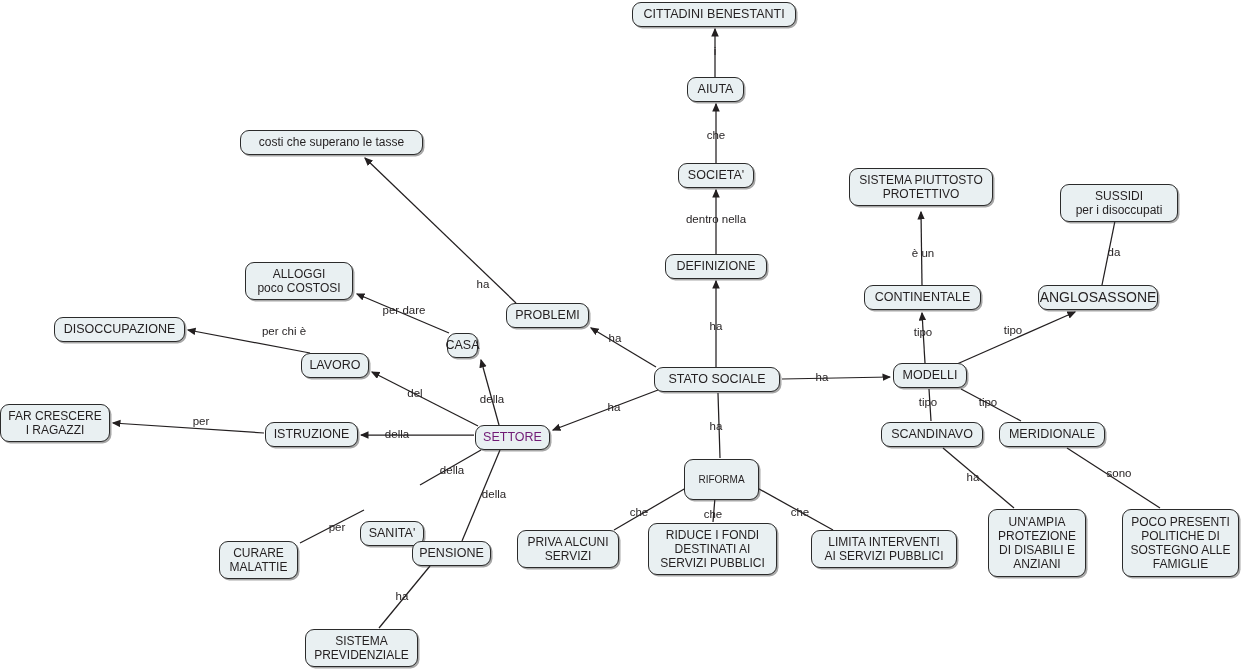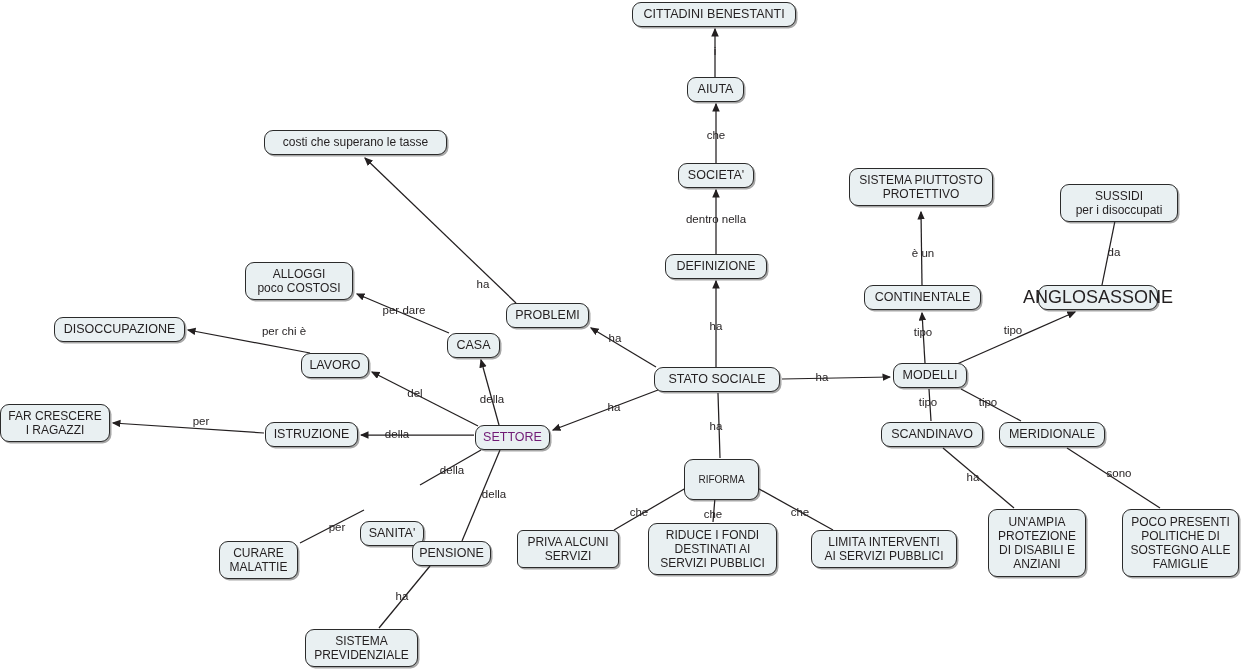--- a/index.html
+++ b/index.html
@@ -93,50 +93,50 @@
         <line x1="943" y1="448" x2="1014" y2="508" stroke="#231f20" stroke-width="1.25"></line>
         <line x1="1067" y1="448" x2="1160" y2="508" stroke="#231f20" stroke-width="1.25"></line>
       </g>
   </svg>
   <div id="node-layer">
       <div class="node" style="left: 632px; top: 2px; width: 164px; height: 25px; font-size: 12.5px; background: rgb(233, 240, 242); border-color: rgb(43, 43, 43); color: rgb(35, 31, 32);">CITTADINI BENESTANTI</div>
       <div class="node" style="left: 687px; top: 77px; width: 57px; height: 25px; font-size: 12.5px; background: rgb(233, 240, 242); border-color: rgb(43, 43, 43); color: rgb(35, 31, 32);">AIUTA</div>
       <div class="node" style="left: 678px; top: 163px; width: 76px; height: 25px; font-size: 12.5px; background: rgb(233, 240, 242); border-color: rgb(43, 43, 43); color: rgb(35, 31, 32);">SOCIETA'</div>
       <div class="node" style="left: 665px; top: 254px; width: 102px; height: 25px; font-size: 12.5px; background: rgb(233, 240, 242); border-color: rgb(43, 43, 43); color: rgb(35, 31, 32);">DEFINIZIONE</div>
       <div class="node" style="left: 654px; top: 367px; width: 126px; height: 25px; font-size: 12.5px; background: rgb(233, 240, 242); border-color: rgb(43, 43, 43); color: rgb(35, 31, 32);">STATO SOCIALE</div>
-      <div class="node" style="left: 264px; top: 130px; width: 183px; height: 25px; font-size: 12px; background: rgb(233, 240, 242); border-color: rgb(43, 43, 43); color: rgb(35, 31, 32);">costi che superano le tasse</div>
+      <div class="node" style="left: 240px; top: 130px; width: 183px; height: 25px; font-size: 12px; background: rgb(233, 240, 242); border-color: rgb(43, 43, 43); color: rgb(35, 31, 32);">costi che superano le tasse</div>
       <div class="node" style="left: 506px; top: 303px; width: 83px; height: 25px; font-size: 12.5px; background: rgb(233, 240, 242); border-color: rgb(43, 43, 43); color: rgb(35, 31, 32);">PROBLEMI</div>
-      <div class="node" style="left: 447px; top: 333px; width: 53px; height: 25px; font-size: 12.5px; background: rgb(233, 240, 242); border-color: rgb(43, 43, 43); color: rgb(35, 31, 32);">CASA</div>
+      <div class="node" style="left: 447px; top: 333px; width: 31px; height: 25px; font-size: 12.5px; background: rgb(233, 240, 242); border-color: rgb(43, 43, 43); color: rgb(35, 31, 32);">CASA</div>
       <div class="node" style="left: 245px; top: 262px; width: 108px; height: 38px; font-size: 12px; background: rgb(233, 240, 242); border-color: rgb(43, 43, 43); color: rgb(35, 31, 32);">ALLOGGI
 poco COSTOSI</div>
       <div class="node" style="left: 54px; top: 317px; width: 131px; height: 25px; font-size: 12.5px; background: rgb(233, 240, 242); border-color: rgb(43, 43, 43); color: rgb(35, 31, 32);">DISOCCUPAZIONE</div>
       <div class="node" style="left: 301px; top: 353px; width: 68px; height: 25px; font-size: 12.5px; background: rgb(233, 240, 242); border-color: rgb(43, 43, 43); color: rgb(35, 31, 32);">LAVORO</div>
       <div class="node" style="left: 0px; top: 404px; width: 110px; height: 38px; font-size: 12px; background: rgb(233, 240, 242); border-color: rgb(43, 43, 43); color: rgb(35, 31, 32);">FAR CRESCERE
 I RAGAZZI</div>
       <div class="node" style="left: 265px; top: 422px; width: 93px; height: 25px; font-size: 12.5px; background: rgb(233, 240, 242); border-color: rgb(43, 43, 43); color: rgb(35, 31, 32);">ISTRUZIONE</div>
       <div class="node" style="left: 475px; top: 425px; width: 75px; height: 25px; font-size: 12.5px; background: rgb(233, 240, 242); border-color: rgb(43, 43, 43); color: #701a75;">SETTORE</div>
       <div class="node" style="left: 360px; top: 485px; width: 64px; height: 25px; font-size: 12.5px; background: rgb(233, 240, 242); border-color: rgb(43, 43, 43); color: rgb(35, 31, 32); margin-top: 36px;">SANITA'</div>
       <div class="node" style="left: 219px; top: 541px; width: 79px; height: 38px; font-size: 12px; background: rgb(233, 240, 242); border-color: rgb(43, 43, 43); color: rgb(35, 31, 32);">CURARE
 MALATTIE</div>
       <div class="node" style="left: 412px; top: 541px; width: 79px; height: 25px; font-size: 12.5px; background: rgb(233, 240, 242); border-color: rgb(43, 43, 43); color: rgb(35, 31, 32);">PENSIONE</div>
       <div class="node" style="left: 305px; top: 629px; width: 113px; height: 38px; font-size: 12px; background: rgb(233, 240, 242); border-color: rgb(43, 43, 43); color: rgb(35, 31, 32);">SISTEMA
 PREVIDENZIALE</div>
       <div class="node" style="left: 684px; top: 459px; width: 75px; height: 41px; font-size: 10px; background: rgb(233, 240, 242); border-color: rgb(43, 43, 43); color: rgb(35, 31, 32);">RIFORMA</div>
-      <div class="node" style="left: 517px; top: 530px; width: 102px; height: 38px; font-size: 12px; background: rgb(233, 240, 242); border-color: rgb(43, 43, 43); color: rgb(35, 31, 32); border-radius: 6px;">PRIVA ALCUNI
+      <div class="node" style="left: 517px; top: 530px; width: 102px; height: 38px; font-size: 12px; background: rgb(233, 240, 242); border-color: rgb(43, 43, 43); color: rgb(35, 31, 32);">PRIVA ALCUNI
 SERVIZI</div>
       <div class="node" style="left: 648px; top: 523px; width: 129px; height: 52px; font-size: 12px; background: rgb(233, 240, 242); border-color: rgb(43, 43, 43); color: rgb(35, 31, 32);">RIDUCE I FONDI
 DESTINATI AI
 SERVIZI PUBBLICI</div>
       <div class="node" style="left: 811px; top: 530px; width: 146px; height: 38px; font-size: 12px; background: rgb(233, 240, 242); border-color: rgb(43, 43, 43); color: rgb(35, 31, 32);">LIMITA INTERVENTI
 AI SERVIZI PUBBLICI</div>
       <div class="node" style="left: 893px; top: 363px; width: 74px; height: 25px; font-size: 12.5px; background: rgb(233, 240, 242); border-color: rgb(43, 43, 43); color: rgb(35, 31, 32);">MODELLI</div>
       <div class="node" style="left: 864px; top: 285px; width: 117px; height: 25px; font-size: 12.5px; background: rgb(233, 240, 242); border-color: rgb(43, 43, 43); color: rgb(35, 31, 32);">CONTINENTALE</div>
       <div class="node" style="left: 849px; top: 168px; width: 144px; height: 38px; font-size: 12px; background: rgb(233, 240, 242); border-color: rgb(43, 43, 43); color: rgb(35, 31, 32);">SISTEMA PIUTTOSTO
 PROTETTIVO</div>
-      <div class="node" style="left: 1038px; top: 285px; width: 120px; height: 25px; font-size: 18px; background: rgb(233, 240, 242); border-color: rgb(43, 43, 43); color: rgb(35, 31, 32);">ANGLOSASSONE</div>
+      <div class="node" style="left: 1038px; top: 285px; width: 120px; height: 25px; font-size: 14px; background: rgb(233, 240, 242); border-color: rgb(43, 43, 43); color: rgb(35, 31, 32);">ANGLOSASSONE</div>
       <div class="node" style="left: 1060px; top: 184px; width: 118px; height: 38px; font-size: 12px; background: rgb(233, 240, 242); border-color: rgb(43, 43, 43); color: rgb(35, 31, 32);">SUSSIDI
 per i disoccupati</div>
       <div class="node" style="left: 881px; top: 422px; width: 102px; height: 25px; font-size: 12.5px; background: rgb(233, 240, 242); border-color: rgb(43, 43, 43); color: rgb(35, 31, 32);">SCANDINAVO</div>
       <div class="node" style="left: 999px; top: 422px; width: 106px; height: 25px; font-size: 12.5px; background: rgb(233, 240, 242); border-color: rgb(43, 43, 43); color: rgb(35, 31, 32); text-align: right;">MERIDIONALE</div>
       <div class="node" style="left: 988px; top: 509px; width: 98px; height: 68px; font-size: 12px; background: rgb(233, 240, 242); border-color: rgb(43, 43, 43); color: rgb(35, 31, 32);">UN'AMPIA
 PROTEZIONE
 DI DISABILI E
 ANZIANI</div>
       <div class="node" style="left: 1122px; top: 509px; width: 117px; height: 68px; font-size: 12px; background: rgb(233, 240, 242); border-color: rgb(43, 43, 43); color: rgb(35, 31, 32);">POCO PRESENTI
 POLITICHE DI

